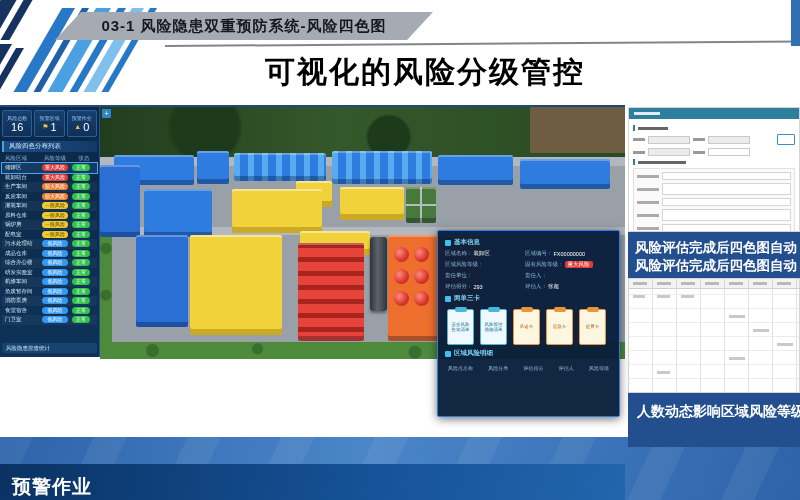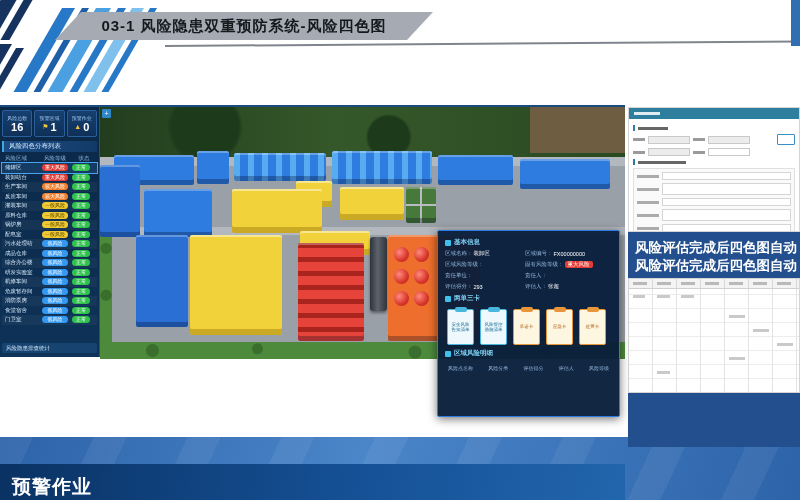--- a/index.html
+++ b/index.html
@@ -22,21 +22,21 @@
   .app{position:absolute;left:0;top:105px;width:625px;height:252px;background:#0d2b4e;border-top:2px solid #1b4a7e;box-sizing:border-box;}
 
   
   .sidebar{position:absolute;left:0;top:0;width:100px;height:100%;background:linear-gradient(180deg,#0b2847,#0e3258);box-sizing:border-box;border-right:1px solid #1f538c;padding:2px;}
   .stats{display:flex;gap:2px;margin-top:1px;}
   .stat{flex:1;height:27px;background:linear-gradient(180deg,#16406f,#0f3058);border:1px solid #2a5f9e;border-radius:2px;
     display:flex;flex-direction:column;align-items:center;justify-content:center;box-sizing:border-box;}
   .stat .lb{font-size:5px;color:#9cc2ea;line-height:6px;white-space:nowrap;}
   .stat .vr{display:flex;align-items:center;gap:2px;}
   .stat .ic{font-size:7px;color:#f5c83a;line-height:8px;}
-  .stat .vl{font-size:11px;font-weight:bold;color:#fff;line-height:12px;}
+  .stat .vl{font-size:11px;font-weight:normal;color:#fff;line-height:12px;}
   .sb-title{margin-top:4px;height:11px;background:linear-gradient(90deg,#1d4e86,#123a66);display:flex;align-items:center;
     font-size:6.5px;color:#d5eaff;padding-left:5px;border-left:2px solid #3fa9e8;}
   .thead{display:flex;align-items:center;height:9px;margin-top:2px;}
   .thead span{font-size:5.5px;color:#8fb8e0;}
   .c1{width:36px;padding-left:3px;box-sizing:border-box;}
   .c2{width:34px;text-align:center;}
   .c3{width:24px;text-align:center;}
   .rows{}
   .row{display:flex;align-items:center;height:9.5px;}
   .row:nth-child(odd){background:rgba(255,255,255,0.04);}
@@ -168,20 +168,21 @@
     <div class="stripe" style="left:96px;top:8px;width:15px;height:84px;background:#4aa0e0;"></div>
     <div class="stripe" style="left:118px;top:8px;width:8px;height:84px;background:#2878c8;"></div>
     <div class="stripe" style="left:132px;top:8px;width:12px;height:84px;background:#7fc0ec;"></div>
     <div class="stripe" style="left:150px;top:8px;width:7px;height:84px;background:#2878c8;"></div>
   </div>
   <div class="diag-line"></div>
   <div class="banner">
     <span>03-1 风险隐患双重预防系统-风险四色图</span>
   </div>
   <div class="edge-bar"></div>
+  <div class="slide-title">可视化的风险分级管控</div>
 
   <div class="app">
 
     <div class="sidebar">
       <div class="stats">
         <div class="stat">
           <span class="lb">风险总数</span>
           <span class="vr">
               <span class="vl">16</span>
             </span>
@@ -517,15 +518,16 @@
     <div class="tbar" style="left:28px;top:16px;width:13px;background:#c9c9c9;"></div>
     <div class="tbar" style="left:52px;top:16px;width:13px;background:#c9c9c9;"></div>
     <div class="tbar" style="left:100px;top:36px;width:16px;background:#c9c9c9;"></div>
     <div class="tbar" style="left:124px;top:50px;width:16px;background:#c9c9c9;"></div>
     <div class="tbar" style="left:100px;top:78px;width:16px;background:#c9c9c9;"></div>
     <div class="tbar" style="left:148px;top:64px;width:16px;background:#c9c9c9;"></div>
     <div class="tbar" style="left:28px;top:92px;width:13px;background:#c9c9c9;"></div>
   </div>
 
   <div class="note note2">
+    <div>人数动态影响区域风险等级</div>
   </div>
 
 </div>
 
 </body></html>

